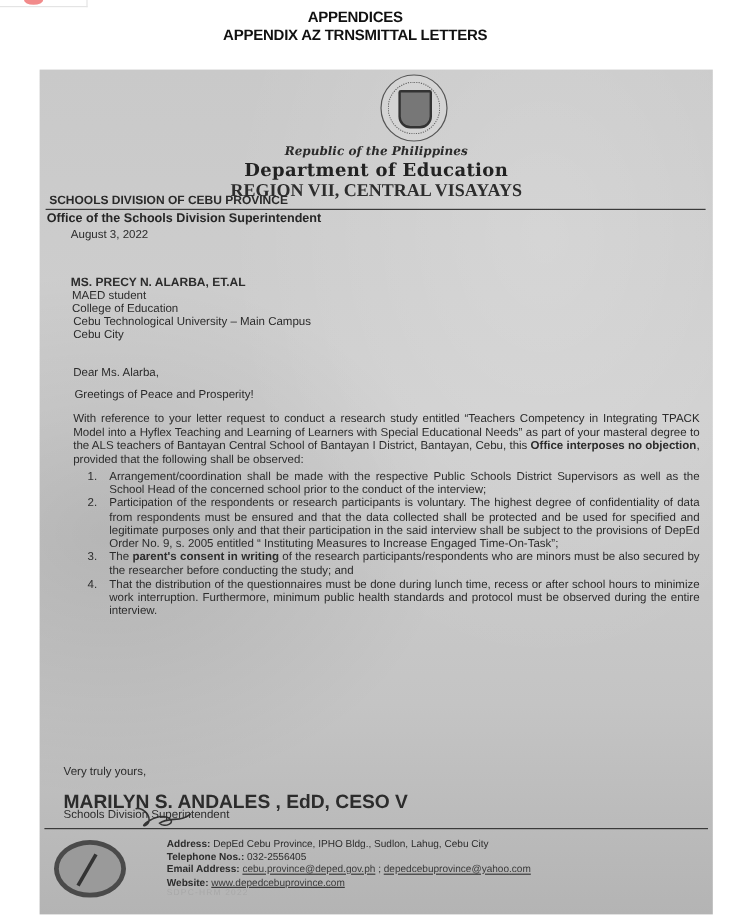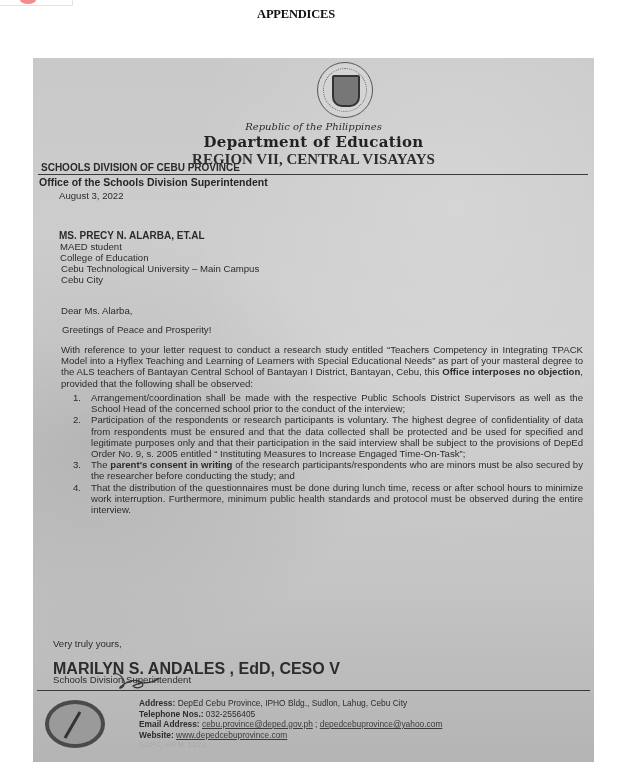--- a/index.html
+++ b/index.html
@@ -11,21 +11,21 @@
   .corner-mark {
     position: absolute; left: 0; top: 0; width: 72px; height: 5px;
     border-right: 1px solid #e4e4e4; border-bottom: 1px solid #e4e4e4;
   }
   .corner-mark span {
     position: absolute; left: 20px; top: -4px; width: 16px; height: 8px;
     border-radius: 50%; background: #f28b8b;
   }
   .appendix-header {
     position: absolute; top: 7px; left: 0; width: 592px; text-align: center;
-    font-family: Liberation Serif, serif; font-weight: bold; font-size: 12.5px;
+    font-family: Liberation Sans, sans-serif; font-weight: bold; font-size: 12.5px;
     line-height: 15px; color: #111;
     letter-spacing: -0.2px;
   }
   .photo {
     position: absolute; left: 33px; top: 58px; width: 561px; height: 704px;
     background:
       radial-gradient(ellipse at 75% 20%, rgba(255,255,255,0.18), rgba(255,255,255,0) 45%),
       radial-gradient(ellipse at 10% 55%, rgba(0,0,0,0.10), rgba(0,0,0,0) 40%),
       linear-gradient(180deg, #c9c9c9 0%, #cfcfcf 40%, #c4c4c4 75%, #b4b4b4 100%);
     color: #2a2a2a;
@@ -38,21 +38,21 @@
   .seal-top .inner {
     position: absolute; left: 14px; top: 12px; width: 24px; height: 28px;
     border: 2px solid #333; background: #777; border-radius: 2px 2px 10px 10px;
   }
   .seal-top .ring {
     position: absolute; left: 5px; top: 5px; width: 42px; height: 42px;
     border-radius: 50%; border: 1px dotted #666;
   }
   .lh-republic {
     position: absolute; top: 63px; left: 0; width: 100%; text-align: center;
-    font-family: "DejaVu Serif", serif; font-size: 10px; color: #2b2b2b; font-style: italic; font-weight: normal;
+    font-family: "DejaVu Serif", serif; font-size: 10px; color: #2b2b2b; font-style: italic; font-weight: bold;
   }
   .lh-dept {
     position: absolute; top: 75px; left: 0; width: 100%; text-align: center;
     font-family: "DejaVu Serif", serif; font-size: 15px; color: #222; font-weight: bold; letter-spacing: 0.3px;
   }
   .lh-region {
     position: absolute; top: 93px; left: 0; width: 100%; text-align: center;
     font-family: "Liberation Serif", serif; font-size: 15px; font-weight: bold; color: #2d2d2d;
   }
   .lh-division {
@@ -89,20 +89,21 @@
 </style>
 </head>
 <body>
 
 <div class="corner-mark">
     <span></span>
   </div>
 
 <div class="appendix-header">
   <div>APPENDICES</div>
+  <div>APPENDIX AZ TRNSMITTAL LETTERS</div>
 </div>
 
 <div class="photo">
   <div class="seal-top">
     <div class="ring"></div>
     <div class="inner"></div>
   </div>
   <div class="lh-republic">Republic of the Philippines</div>
   <div class="lh-dept">Department of Education</div>
   <div class="lh-region">REGION VII, CENTRAL VISAYAYS</div>

